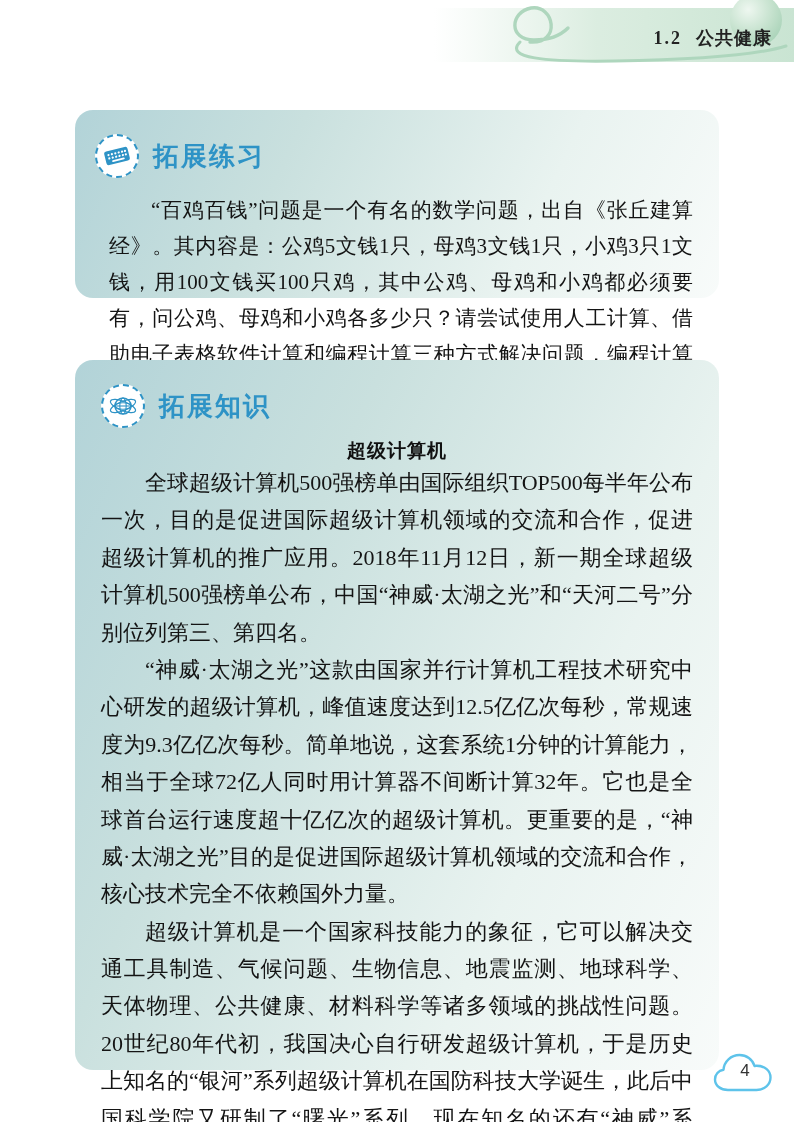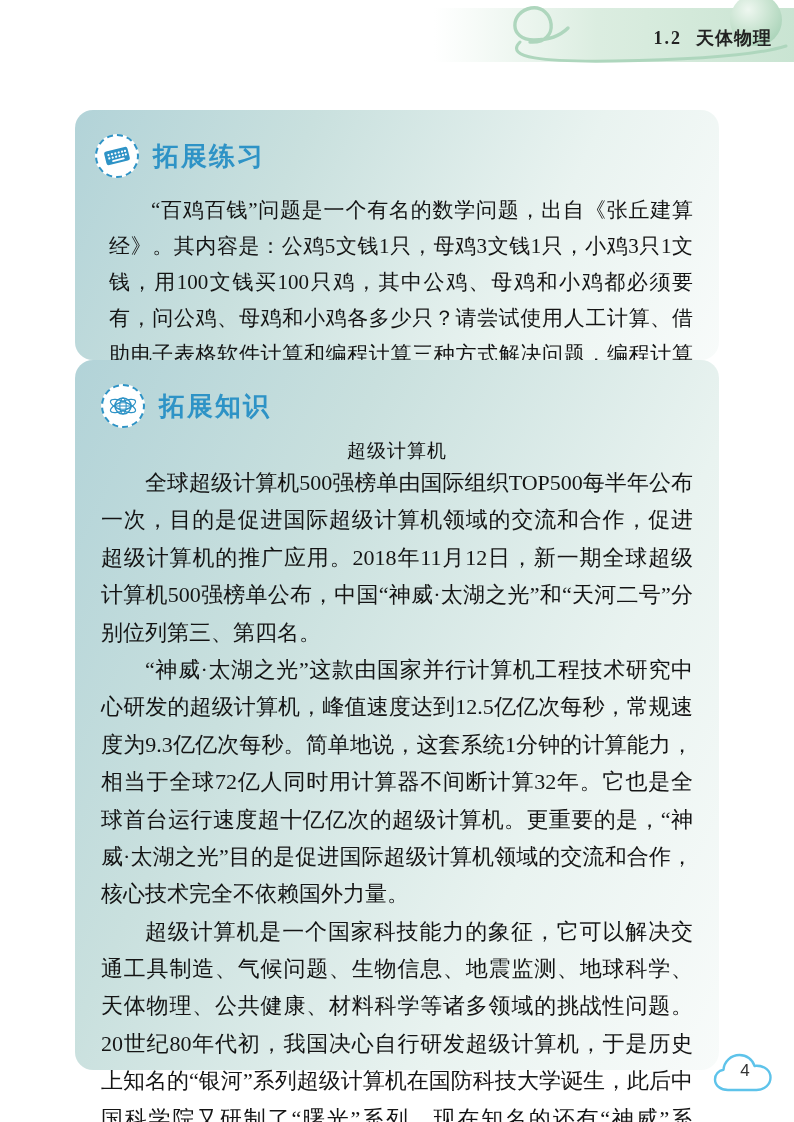--- a/index.html
+++ b/index.html
@@ -21,21 +21,21 @@
     white-space:nowrap;
   }
   .chapter-line .num { margin-right:14px; letter-spacing:2px; }
 
   
   .tbox {
     position:absolute; left:75px; width:644px; border-radius:18px;
     background:linear-gradient(115deg,#b2d3d8 0%,#c9e0de 32%,#e9f3f0 70%,#f8fbfa 100%);
     padding:24px 26px 26px 26px;
   }
-  .box-practice { top:110px; height:250px;padding-left:20px; }
+  .box-practice { top:110px; height:188px;padding-left:20px; }
   .box-knowledge { top:360px; height:710px; }
 
   .box-title-row { display:flex; align-items:center; gap:14px; }
   .icon-circle {
     width:44px; height:44px; border-radius:50%;
     border:2px dashed #2e93c6; background:#ffffff;
     display:flex; align-items:center; justify-content:center; flex:0 0 auto;
   }
   .box-title {
     font-family:"Liberation Sans","DejaVu Sans",sans-serif;
@@ -43,21 +43,21 @@
   }
 
   .box-body {
     margin-top:14px; font-size:21px; line-height:1.72;
     text-align:justify; text-indent:2em; color:#141414;margin-left:14px;
   }
 
   .article-heading {
     margin-top:10px; text-align:center;
     font-family:"Liberation Sans","DejaVu Sans",sans-serif;
-    font-weight:normal; font-size:19px; color:#111; letter-spacing:1px;
+    font-weight:bold; font-size:19px; color:#111; letter-spacing:1px;
   }
   .article p {
     font-size:22px; line-height:1.7; text-align:justify;
     text-indent:2em; color:#141414;
   }
 
   
   .page-cloud { position:absolute; right:16px; bottom:24px; width:66px; height:50px; }
   .page-cloud svg { display:block; }
   .page-cloud .pnum {
@@ -84,21 +84,21 @@
           <stop offset="0.55" stop-color="#c2e0cb"></stop>
           <stop offset="1" stop-color="#9ecdb0"></stop>
         </radialGradient>
       </defs>
       <rect x="0" y="8" width="360" height="54" fill="url(#bandGrad)"></rect>
       <circle cx="322" cy="20" r="26" fill="url(#globeGrad)"></circle>
       <path d="M96,42 C128,44 120,4 97,8 C76,12 74,40 100,40 C118,40 128,34 134,28" fill="none" stroke="#aed6bd" stroke-width="3.4" stroke-linecap="round"></path>
       <path d="M86,42 C70,58 110,62 180,61 C250,60 320,56 352,46" fill="none" stroke="#aed6bd" stroke-width="3" stroke-linecap="round"></path>
     </svg>
     <div class="chapter-line">
-      <span class="num">1.2</span><span>天体物理</span>
+      <span class="num">1.2</span><span>公共健康</span>
     </div>
   </div>
 
   <div class="tbox box-practice">
     <div class="box-title-row">
       <div class="icon-circle">
         <svg width="30" height="26" viewBox="0 0 30 26">
           <g transform="rotate(-14 15 13)">
             <rect x="3" y="6" width="24" height="14" rx="2.5" fill="#2e93c6"></rect>
             <g fill="#ffffff">

